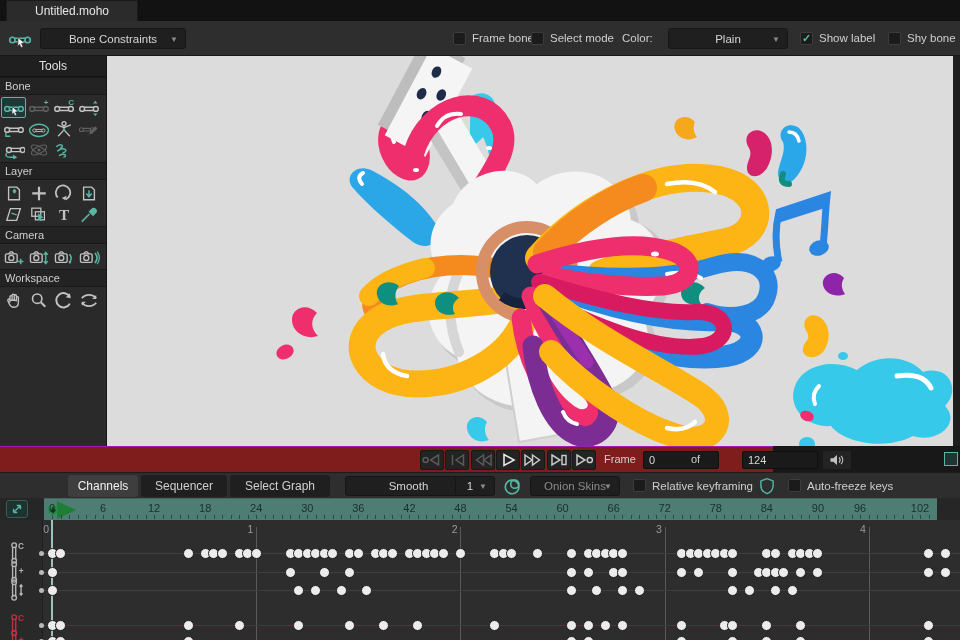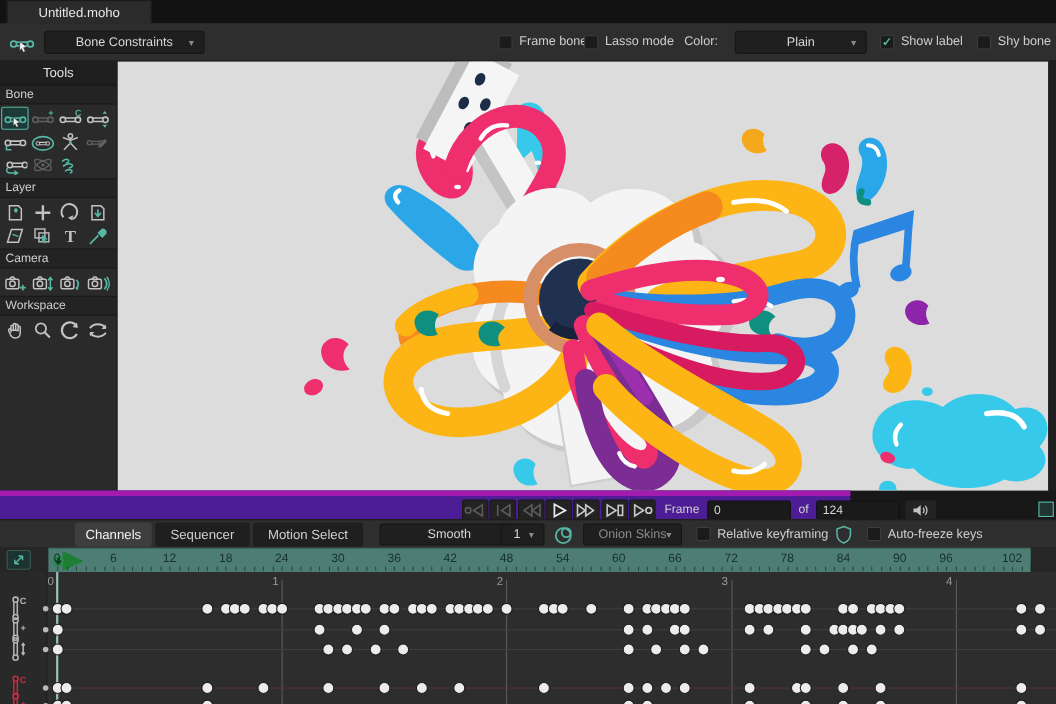--- a/index.html
+++ b/index.html
@@ -31,21 +31,21 @@
   .sect-label{height:16px;background:#232323;border-top:1px solid #1a1a1a;border-bottom:1px solid #1a1a1a;
       color:#cfcfcf;font-size:11px;display:flex;align-items:center;padding-left:5px;}
   .tool-grid{display:flex;flex-wrap:wrap;padding:2px 1px;}
   .tool-cell{width:25px;height:21px;display:flex;align-items:center;justify-content:center;border-radius:2px;box-sizing:border-box;}
   .tool-cell svg{width:22px;height:18px;}
   .tool-cell.active{background:#1d3a36;border:1px solid var(--teal);}
   
   #canvas{left:107px;top:56px;width:846px;height:390px;background:#dcdcdc;overflow:hidden;}
   #right-sliver{left:953px;top:56px;width:7px;height:390px;background:#1e1e1e;}
   
-  #playbar{left:0;top:446px;width:773px;height:26px;background:#4c1d95;border-top:5px solid #a21caf;box-sizing:border-box;}
+  #playbar{left:0;top:446px;width:773px;height:26px;background:#7f1d1d;border-top:1px solid #a21caf;box-sizing:border-box;}
   .pbtn{position:absolute;top:3px;width:24px;height:20px;background:#232323;border:1px solid #191919;border-radius:2px;
         display:flex;align-items:center;justify-content:center;box-sizing:border-box;}
   .pbtn svg{width:20px;height:14px;}
   .frame-input{position:absolute;top:4px;height:18px;background:#1a1a1a;border:1px solid #101010;border-radius:2px;
         color:#d8d8d8;font-size:11px;padding:0 5px;box-sizing:border-box;font-family:"Liberation Sans",sans-serif;}
   #mute-btn{position:absolute;left:822px;top:3px;width:30px;height:20px;background:#232323;border:1px solid #191919;border-radius:2px;
         display:flex;align-items:center;justify-content:center;box-sizing:border-box;}
   #color-swatch{position:absolute;left:944px;top:5px;width:14px;height:14px;border:1px solid var(--teal);background:#203532;box-sizing:border-box;}
   
   #tlbar{left:0;top:472px;width:960px;height:26px;background:#2e2e2e;border-top:1px solid #1c1c1c;box-sizing:border-box;}
@@ -90,21 +90,21 @@
         </g>
         <path d="M10 8.5 l6.5 5.5 -3 .4 1.6 3.3 -2 .9 -1.6-3.3 -1.8 2.2z" fill="#f0f0f0" stroke="#2a2a2a" stroke-width=".6"></path>
       </svg></span>
   <div class="dd" style="left:40px;width:146px;">
     <span>Bone Constraints</span>
     <span class="arrow">▼</span>
   </div>
   <div class="cb" style="left:453px;"></div>
   <span class="cblabel" style="left:472px;">Frame bone</span>
   <div class="cb" style="left:531px;"></div>
-  <span class="cblabel" style="left:550px;">Lasso mode</span>
+  <span class="cblabel" style="left:550px;">Select mode</span>
   <span class="tlabel" style="left:622px;top:11px;">Color:</span>
   <div class="dd" style="left:668px;width:120px;">
     <span>Plain</span>
     <span class="arrow">▼</span>
   </div>
   <div class="cb" style="left:800px;">✓</div>
   <span class="cblabel" style="left:819px;">Show label</span>
   <div class="cb" style="left:888px;"></div>
   <span class="cblabel" style="left:907px;">Shy bone</span>
 </div>
@@ -590,37 +590,37 @@
         <svg viewBox="0 0 22 16" xmlns="http://www.w3.org/2000/svg" style="width:100%;height:100%;">
           <g fill="none" stroke="#c8c8c8" stroke-width="1.5">
             <path d="M4 3 L12 8 L4 13 Z"></path>
             <circle cx="16.8" cy="8" r="2.6"></circle>
           </g>
         </svg>
       </div>
     </div>
   <span class="tlabel" style="left:604px;top:6px;font-size:11px;">Frame</span>
   <input class="frame-input" style="left: 643px; width: 76px;" value="0">
-  <span class="tlabel" style="left:726px;top:6px;font-size:11px;">of</span>
+  <span class="tlabel" style="left:691px;top:6px;font-size:11px;">of</span>
   <input class="frame-input" style="left: 742px; width: 76px;" value="124">
   <div id="mute-btn">
     <span style="width:18px;height:14px;display:inline-flex;">
         <svg viewBox="0 0 22 16" xmlns="http://www.w3.org/2000/svg" style="width:100%;height:100%;">
           <path d="M3 6 h3.5 l4.5-4 v12 l-4.5-4 H3z" fill="#c2c2c2"></path>
           <path d="M13.5 5 a4.2 4.2 0 0 1 0 6 M16 3 a7.5 7.5 0 0 1 0 10" fill="none" stroke="#c2c2c2" stroke-width="1.5"></path>
         </svg>
       </span>
   </div>
   <div id="color-swatch"></div>
 </div>
 
 <div class="abs" id="tlbar">
   <div class="tab active" style="left:68px;width:70px;">Channels</div>
   <div class="tab" style="left:141px;width:86px;">Sequencer</div>
-  <div class="tab" style="left:230px;width:100px;">Motion Select</div>
+  <div class="tab" style="left:230px;width:100px;">Select Graph</div>
   <div class="dd" style="left:345px;top:3px;width:127px;height:20px;">
     <span>Smooth</span>
     <span class="arrow" style="top:5px;">▼</span>
   </div>
   <div class="dd" style="left:455px;top:3px;width:40px;height:20px;">
     <span style="margin-right:10px;">1</span>
     <span class="arrow" style="top:5px;">▼</span>
   </div>
   <div class="icobtn" style="left:501px;width:24px;">
     <span style="width:20px;height:20px;display:inline-flex;">

